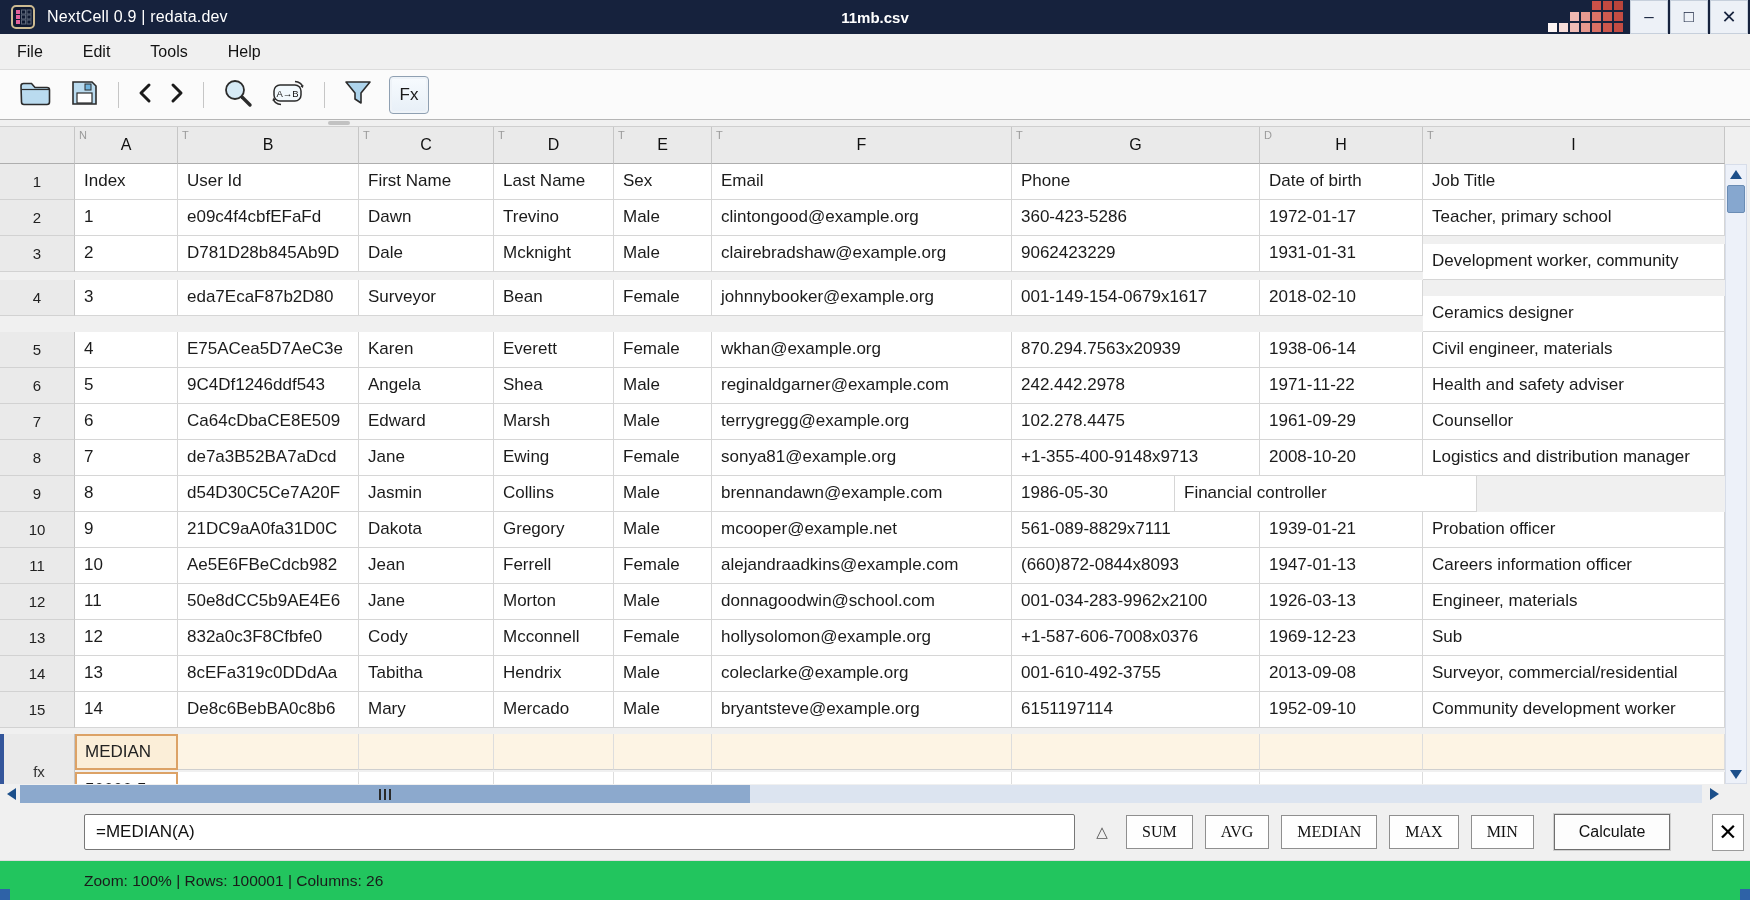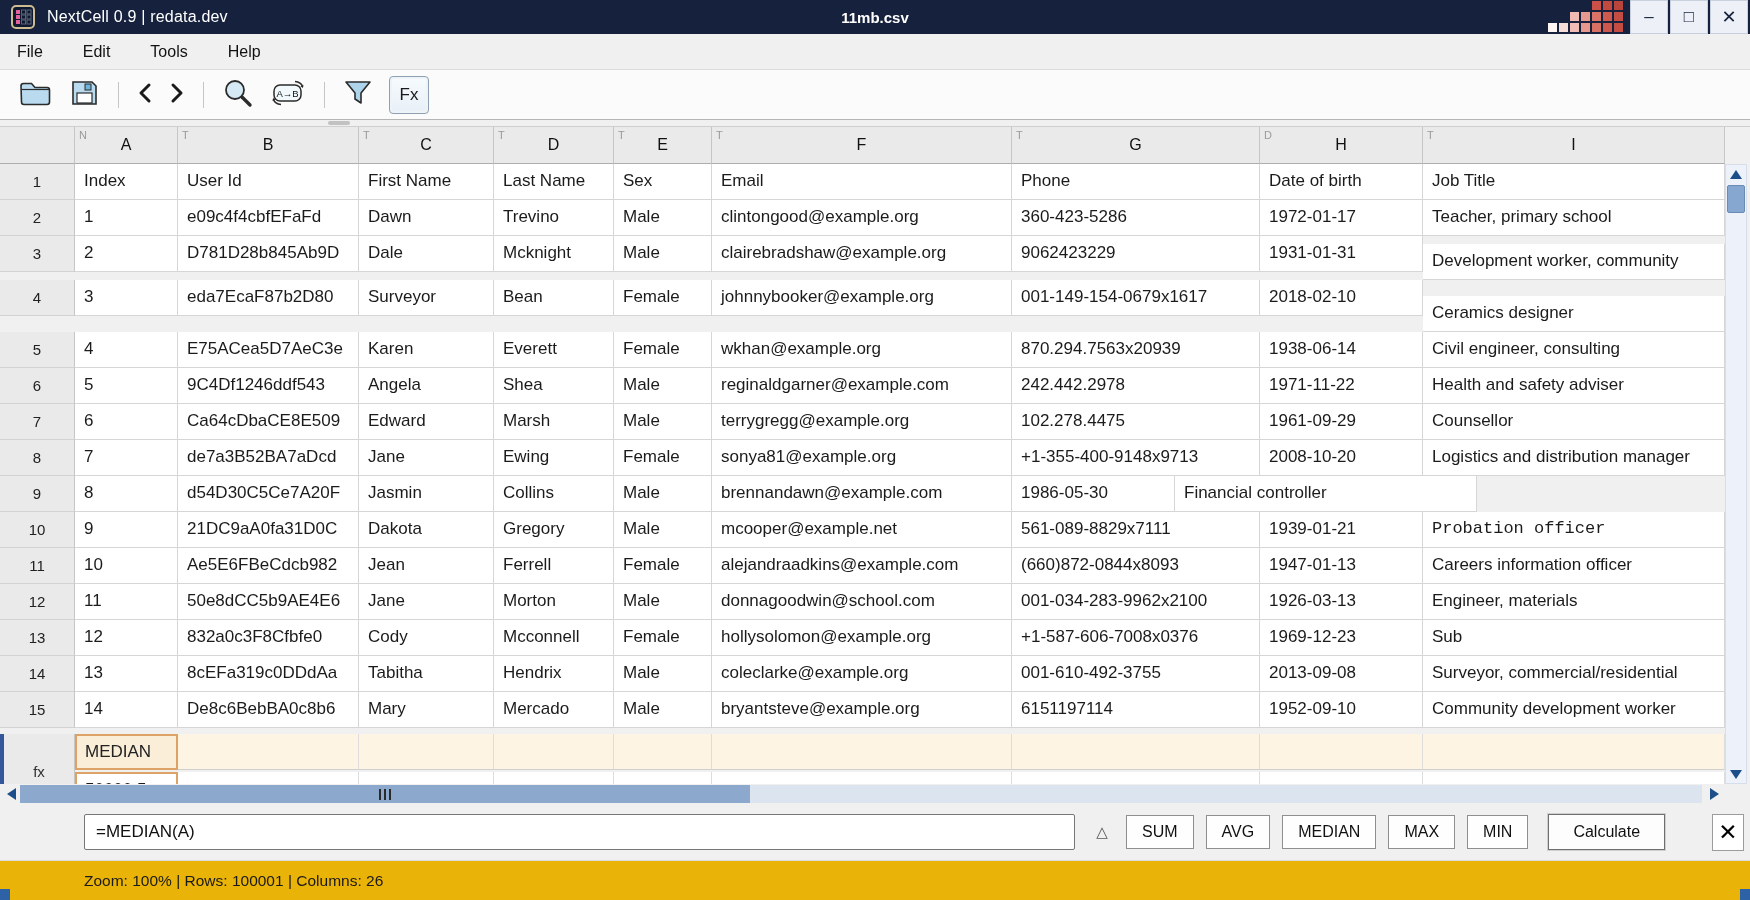--- a/index.html
+++ b/index.html
@@ -80,31 +80,31 @@
   .hs-track{position:absolute;left:20px;top:1px;width:1682px;height:18px;background:#dce4f0;}
   .hs-thumb{position:absolute;left:20px;top:1px;width:730px;height:18px;background:#8ca9cd;display:flex;align-items:center;justify-content:center;gap:3px;}
   .hs-thumb i{display:block;width:2px;height:11px;background:#2a2a2a;}
   .hs-right{position:absolute;left:1706px;top:2px;width:16px;height:16px;display:flex;align-items:center;justify-content:center;}
 
   
   .formulabar{height:56px;background:#f0f0f0;display:flex;align-items:center;padding-left:84px;box-sizing:border-box;position:relative;}
   .f-input{width:991px;height:36px;border:1px solid #777;border-radius:2px;background:#fff;font-size:17px;padding:0 11px;
            box-sizing:border-box;font-family:"Liberation Sans","DejaVu Sans",sans-serif;color:#111;}
   .f-expand{margin-left:16px;width:22px;text-align:center;font-size:15px;color:#555;}
-  .f-btns{display:flex;margin-left:13px;gap:12px;}
+  .f-btns{display:flex;margin-left:13px;gap:12px;font-family:Liberation Serif, serif;}
   .f-btn{height:34px;padding:0 15px;background:#fefefe;border:1px solid #8f8f8f;display:flex;align-items:center;
          justify-content:center;font-size:16px;color:#111;box-sizing:border-box;}
   .f-calc{margin-left:20px;height:36px;padding:0 24px;background:#fdfdfd;border:1px solid #6f6f6f;box-shadow:0 0 0 1px #cfcfcf;
           display:flex;align-items:center;font-size:16px;color:#111;box-sizing:border-box;}
   .f-close{position:absolute;right:6px;top:10px;width:32px;height:37px;background:#fff;border:1px solid #9c9c9c;
            display:flex;align-items:center;justify-content:center;font-size:23px;font-weight:700;color:#000;box-sizing:border-box;}
 
   
   .statusbar{height:40px;display:flex;align-items:center;padding-left:84px;font-size:15.5px;color:#1a1a1a;
-             background:#eab308;border-top:1px solid #dddddd;box-sizing:border-box;position:relative;}
+             background:#22c55e;border-top:1px solid #dddddd;box-sizing:border-box;position:relative;}
   .grip-bl{position:absolute;left:0;bottom:0;width:10px;height:11px;background:#2e62a7;}
   .grip-br{position:absolute;right:0;bottom:0;width:10px;height:11px;background:#2e62a7;}
 </style>
 </head>
 <body>
 
 <div class="window">
 
   <div class="titlebar">
     <div class="appicon">
@@ -323,21 +323,21 @@
         <div class="grow">
           <div class="grh">5</div>
           <div class="gcell" style="width: 103px;">4</div>
           <div class="gcell" style="width: 181px;">E75ACea5D7AeC3e</div>
           <div class="gcell" style="width: 135px;">Karen</div>
           <div class="gcell" style="width: 120px;">Everett</div>
           <div class="gcell" style="width: 98px;">Female</div>
           <div class="gcell" style="width: 300px;">wkhan@example.org</div>
           <div class="gcell" style="width: 248px;">870.294.7563x20939</div>
           <div class="gcell" style="width: 163px;">1938-06-14</div>
-          <div class="gcell" style="width: 302px;">Civil engineer, consulting</div>
+          <div class="gcell" style="width: 302px;">Civil engineer, materials</div>
         </div>
         <div class="grow">
           <div class="grh">6</div>
           <div class="gcell" style="width: 103px;">5</div>
           <div class="gcell" style="width: 181px;">9C4Df1246ddf543</div>
           <div class="gcell" style="width: 135px;">Angela</div>
           <div class="gcell" style="width: 120px;">Shea</div>
           <div class="gcell" style="width: 98px;">Male</div>
           <div class="gcell" style="width: 300px;">reginaldgarner@example.com</div>
           <div class="gcell" style="width: 248px;">242.442.2978</div>
@@ -382,21 +382,21 @@
         <div class="grow">
           <div class="grh">10</div>
           <div class="gcell" style="width: 103px;">9</div>
           <div class="gcell" style="width: 181px;">21DC9aA0fa31D0C</div>
           <div class="gcell" style="width: 135px;">Dakota</div>
           <div class="gcell" style="width: 120px;">Gregory</div>
           <div class="gcell" style="width: 98px;">Male</div>
           <div class="gcell" style="width: 300px;">mcooper@example.net</div>
           <div class="gcell" style="width: 248px;">561-089-8829x7111</div>
           <div class="gcell" style="width: 163px;">1939-01-21</div>
-          <div class="gcell" style="width: 302px; font-family: Liberation Mono, monospace;">Probation officer</div>
+          <div class="gcell" style="width: 302px;">Probation officer</div>
         </div>
         <div class="grow">
           <div class="grh">11</div>
           <div class="gcell" style="width: 103px;">10</div>
           <div class="gcell" style="width: 181px;">Ae5E6FBeCdcb982</div>
           <div class="gcell" style="width: 135px;">Jean</div>
           <div class="gcell" style="width: 120px;">Ferrell</div>
           <div class="gcell" style="width: 98px;">Female</div>
           <div class="gcell" style="width: 300px;">alejandraadkins@example.com</div>
           <div class="gcell" style="width: 248px;">(660)872-0844x8093</div>

